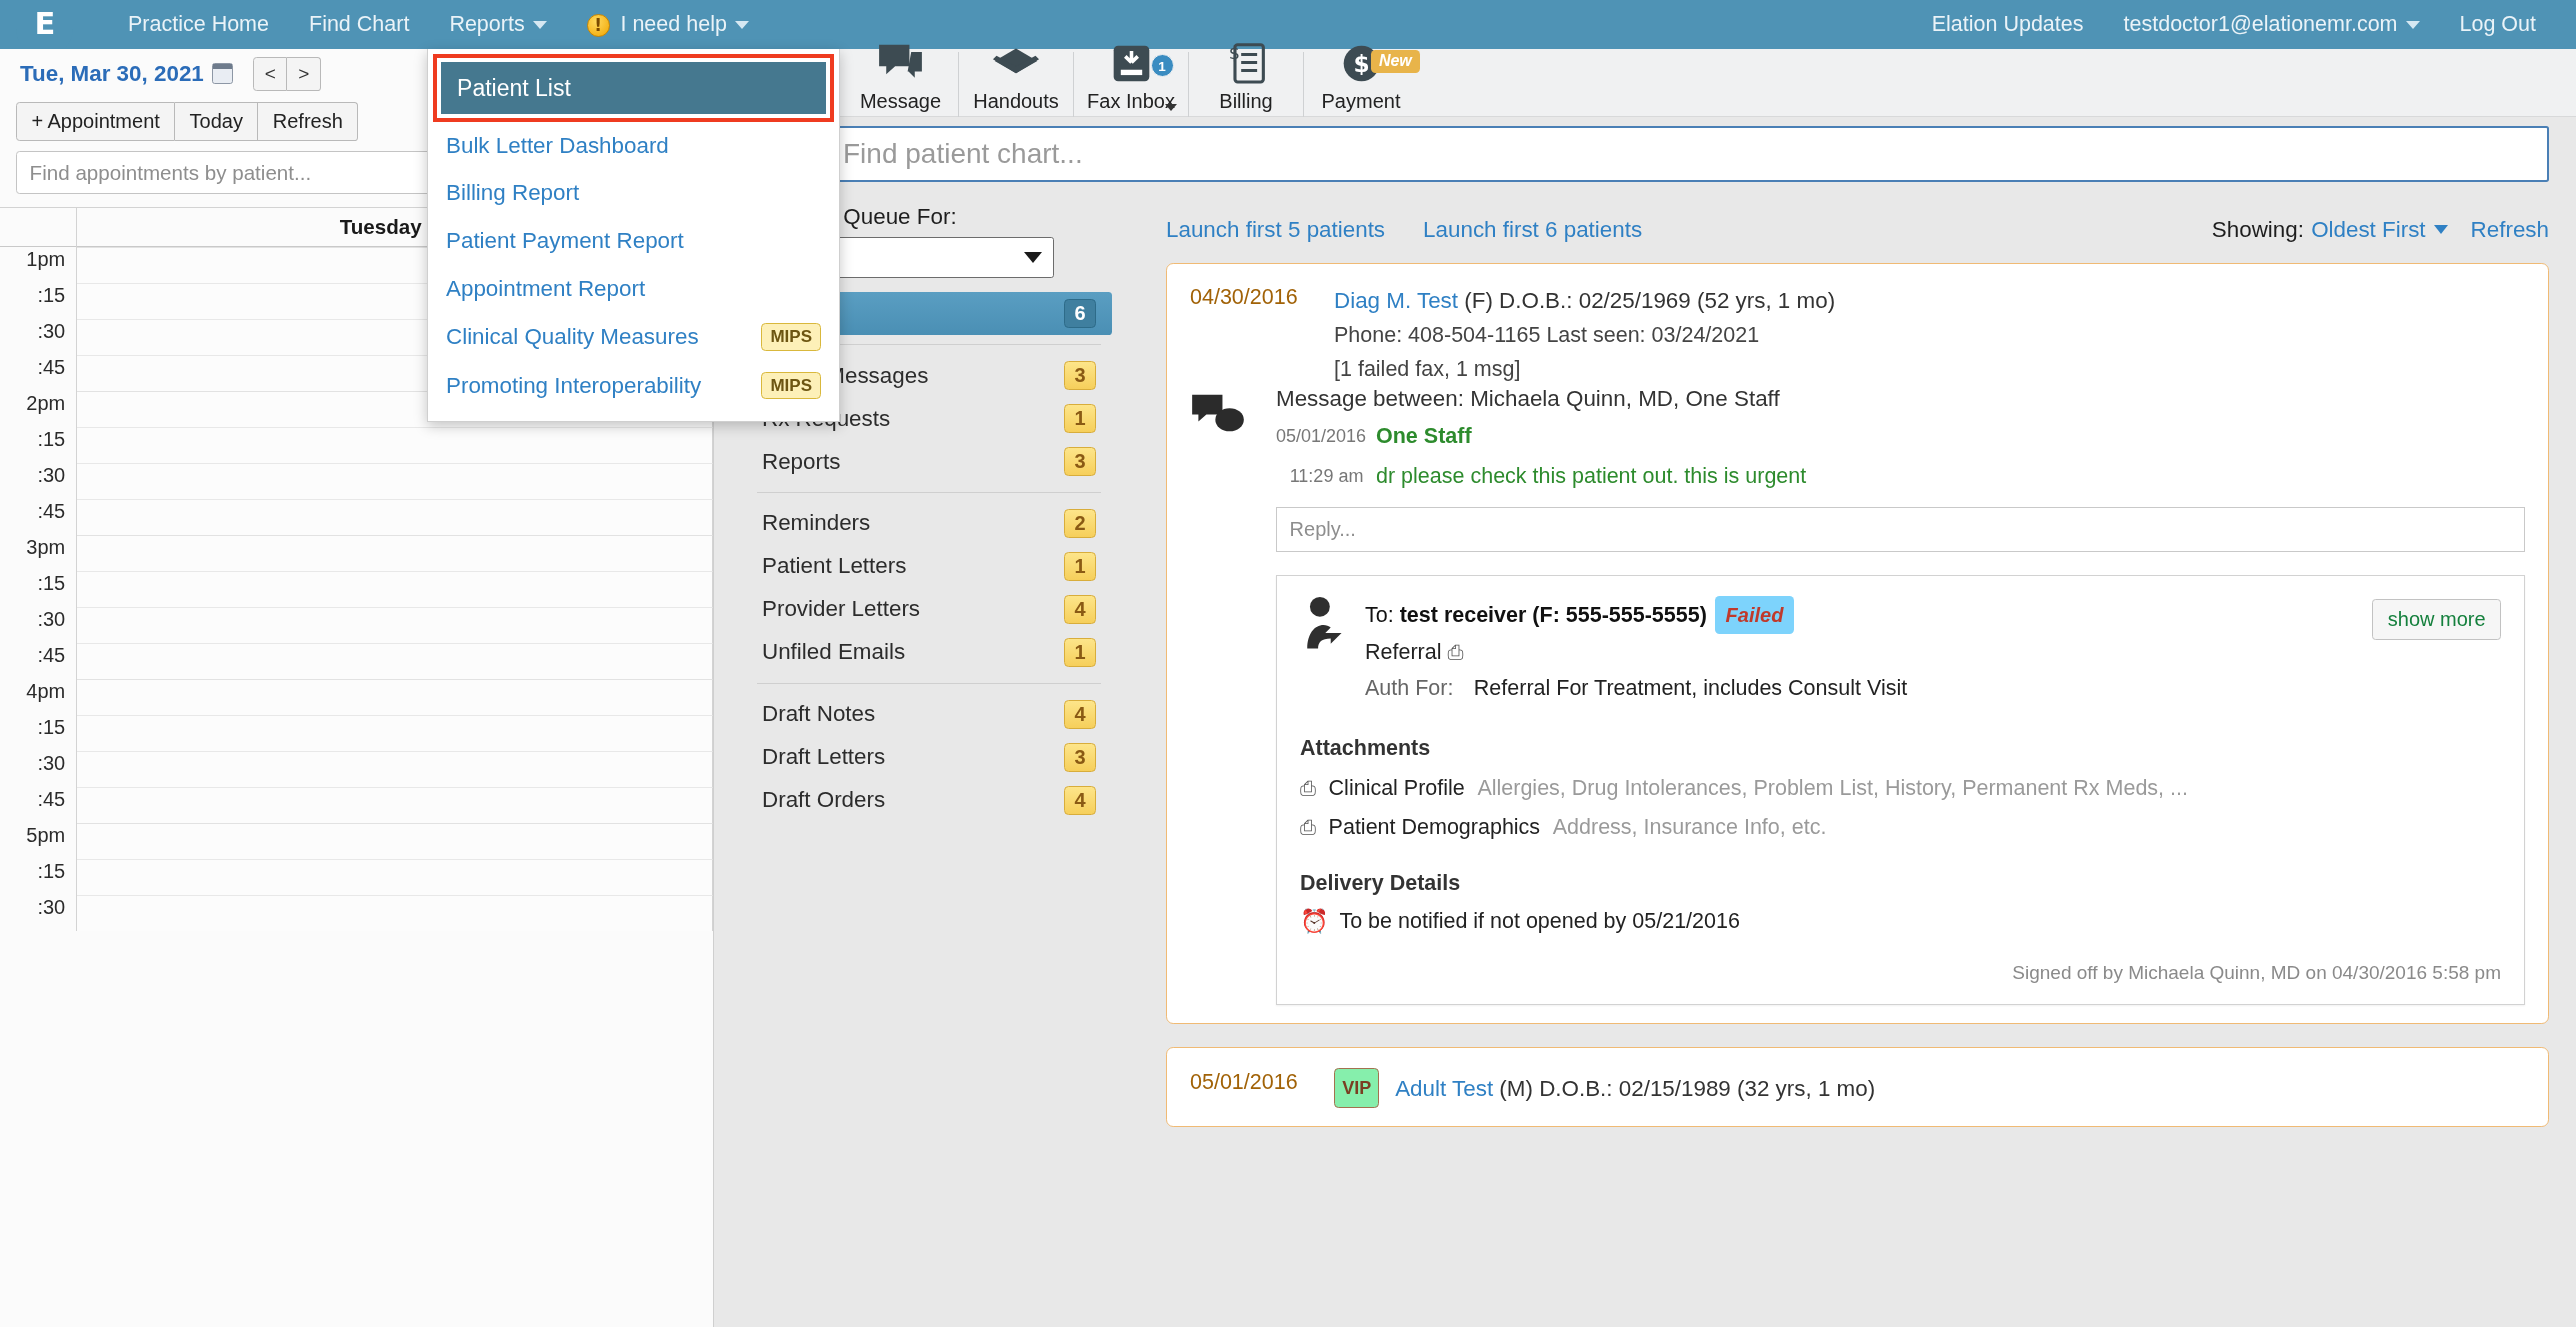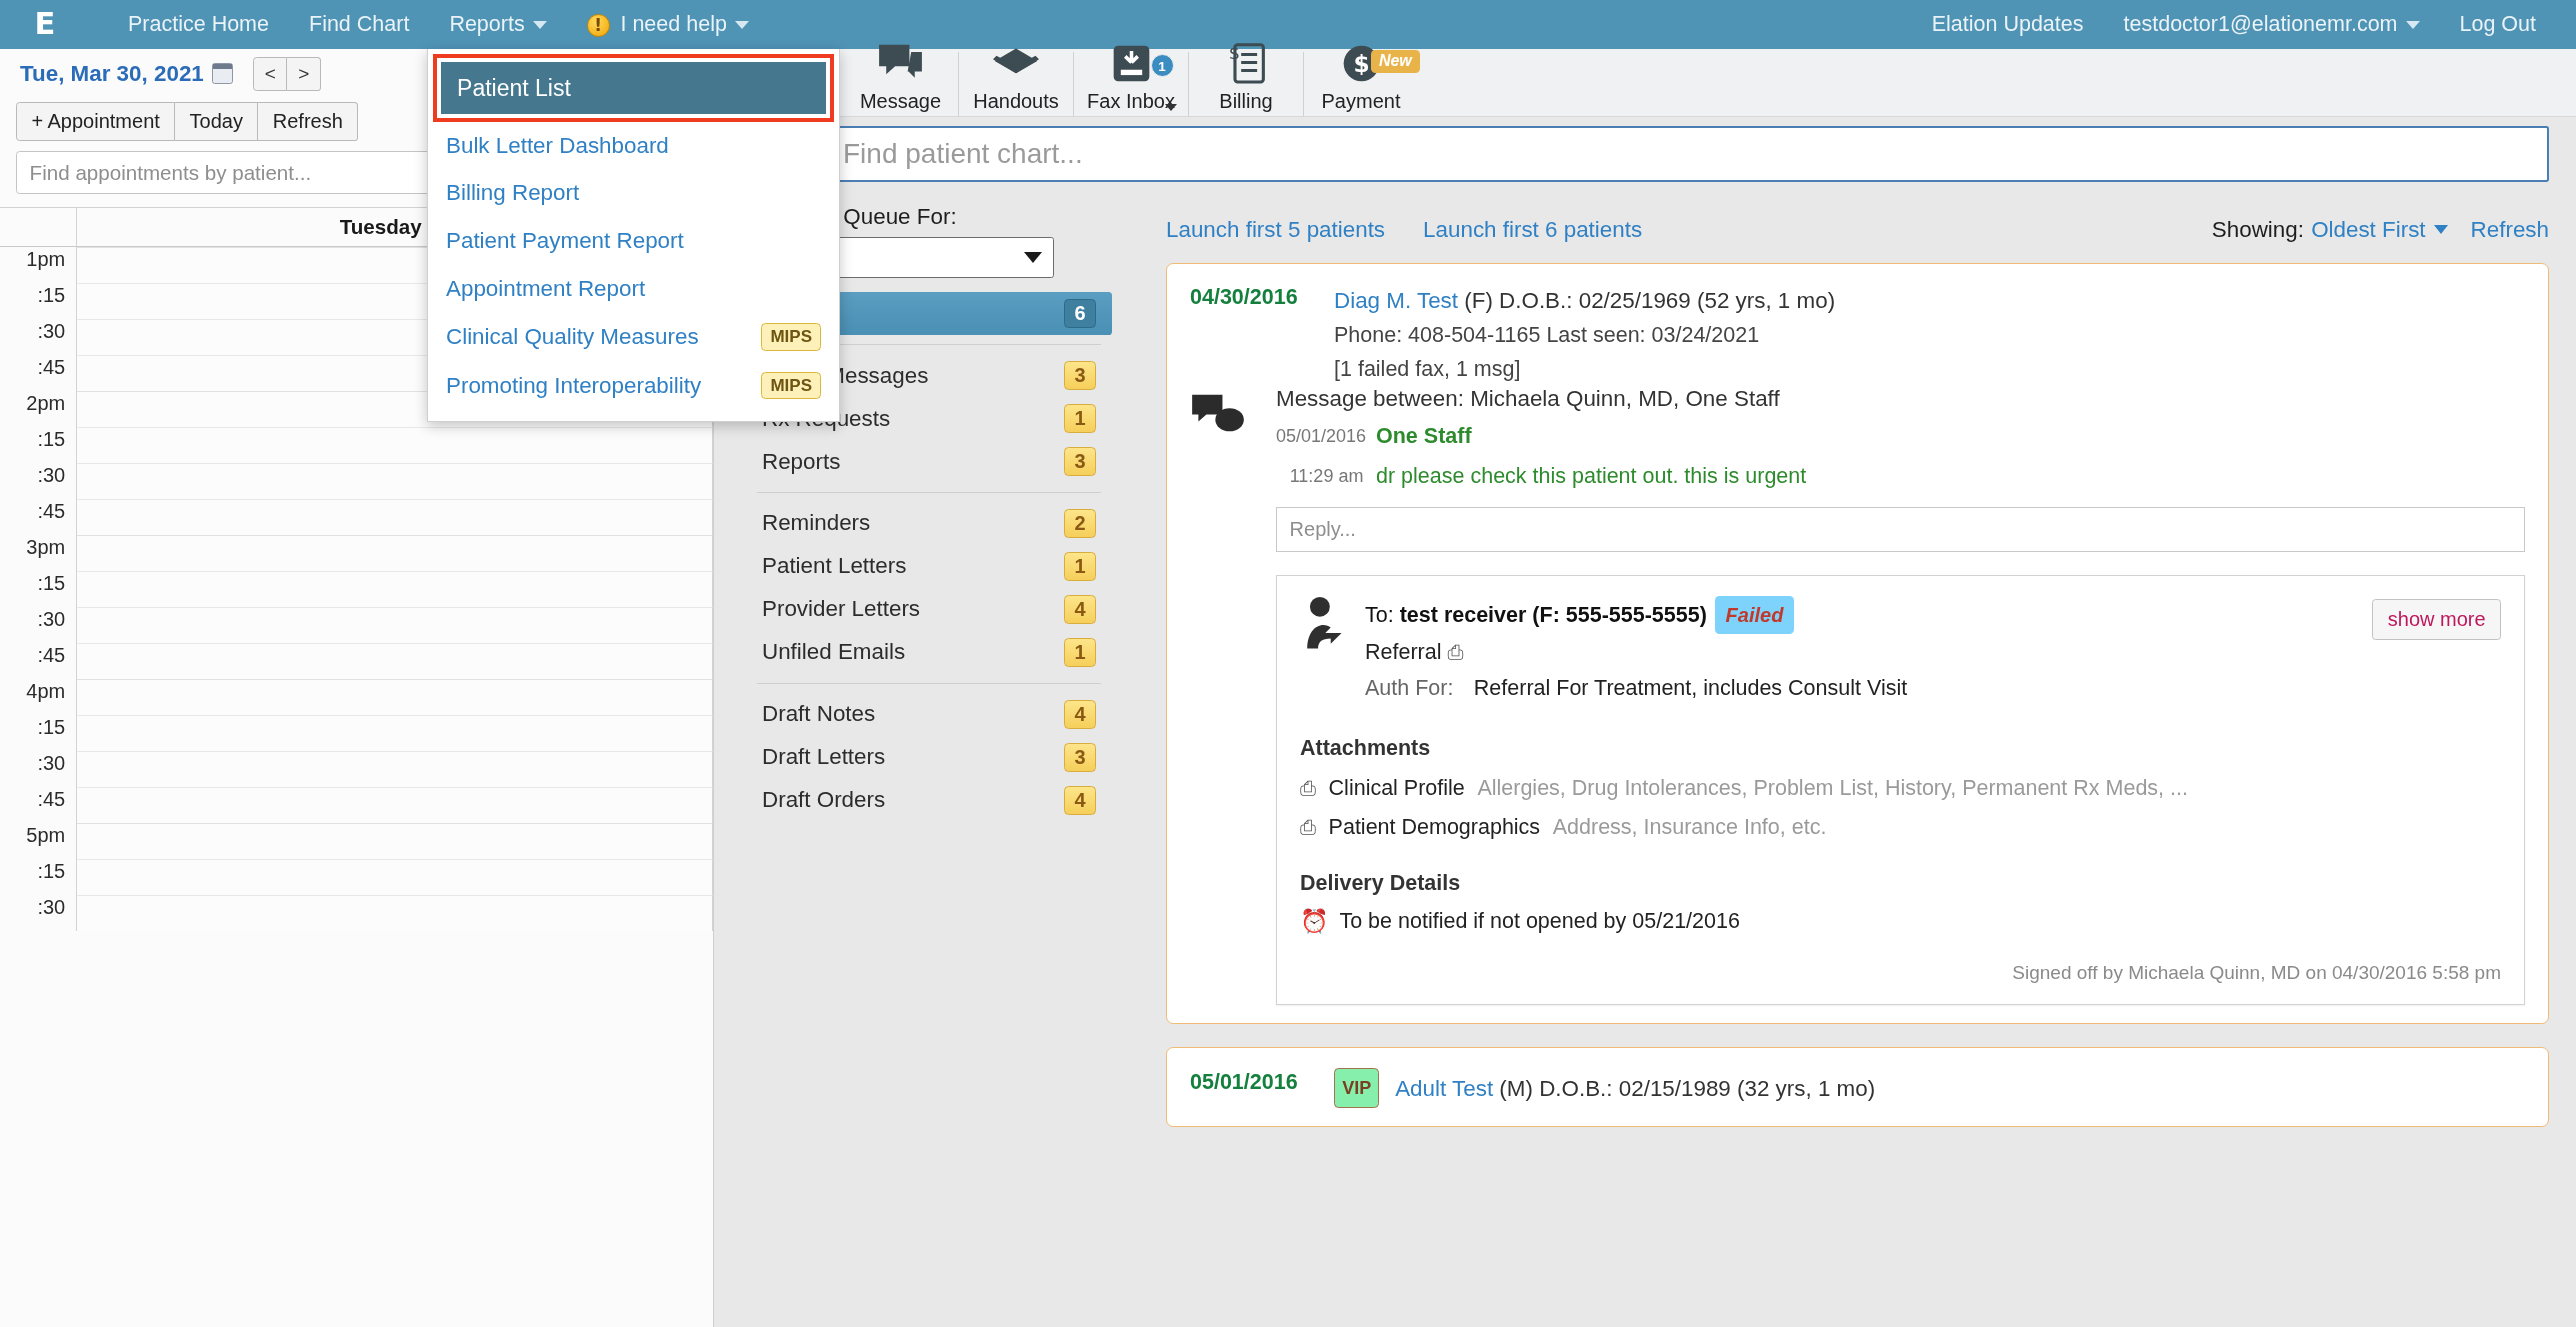--- a/index.html
+++ b/index.html
@@ -212,21 +212,21 @@
     border-left: 7.2px solid transparent; border-right: 7.2px solid transparent;
     border-top: 9px solid #2f80c4; vertical-align: 2.7px;
   }
   .refresh-link { color: #2f80c4; cursor: pointer; }
 
   .pcard {
     background: #fff; border: 1.8px solid #f0ba74; border-radius: 7.2px;
     margin-top: 20px; padding: 20px 23px 18px 23px; position: relative;
   }
   .pc-head { display: flex; align-items: flex-start; }
-  .pc-date { font-size: 21.5px; font-weight: bold; color: #15803d; width: 144px; flex: none; padding-top: 1.8px; }
+  .pc-date { font-size: 21.5px; font-weight: normal; color: #a16207; width: 144px; flex: none; padding-top: 1.8px; }
   .pc-body { flex: 1; }
   .pc-nameline { font-size: 22.4px; color: #333; line-height: 34px; }
   .pc-name { color: #2f80c4; cursor: pointer; }
   .pc-sub { font-size: 21.5px; color: #444; line-height: 34px; }
   .vip-badge {
     display: inline-block; background: #86efac; border: 1.8px solid #a3724f; border-radius: 4.5px;
     color: #7a3f22; font-size: 18px; font-weight: bold; padding: 1.8px 7.2px; margin-right: 10.8px;
     vertical-align: 2.7px;
   }
 
@@ -255,21 +255,21 @@
   .failed-badge {
     display: inline-block; background: #7dd3fc; color: #c0392b; font-style: italic;
     font-weight: bold; font-size: 20px; border-radius: 4.5px; padding: 1.8px 10.8px; margin-left: 2px;
   }
   .fax-type { font-size: 21.5px; color: #222; line-height: 36px; }
   .fax-auth { font-size: 21.5px; color: #222; line-height: 36px; }
   .fax-auth .lbl { color: #666; margin-right: 14.4px; }
   .showmore-btn {
     position: absolute; top: 23px; right: 23px; background: #f6f6f6;
     border: 0.9px solid #c2c2c2; border-radius: 3.6px; padding: 8px 14.4px;
-    font-size: 20px; color: #be185d; cursor: pointer;
+    font-size: 20px; color: #15803d; cursor: pointer;
   }
   .sec-title { font-size: 21.5px; font-weight: bold; color: #333; margin-top: 30.5px; }
   .att-row { display: flex; align-items: center; margin-top: 14.4px; font-size: 21.5px; }
   .att-name { color: #222; margin: 0 12.6px 0 12.6px; }
   .att-desc { color: #9a9a9a; }
   .deliv-row { display: flex; align-items: center; margin-top: 12.6px; font-size: 21.5px; color: #222; }
   .signoff { text-align: right; font-size: 19px; color: #8a8a8a; margin-top: 27px; }
 
   .paperclip { color: #555; font-size: 20px; }
 </style>

